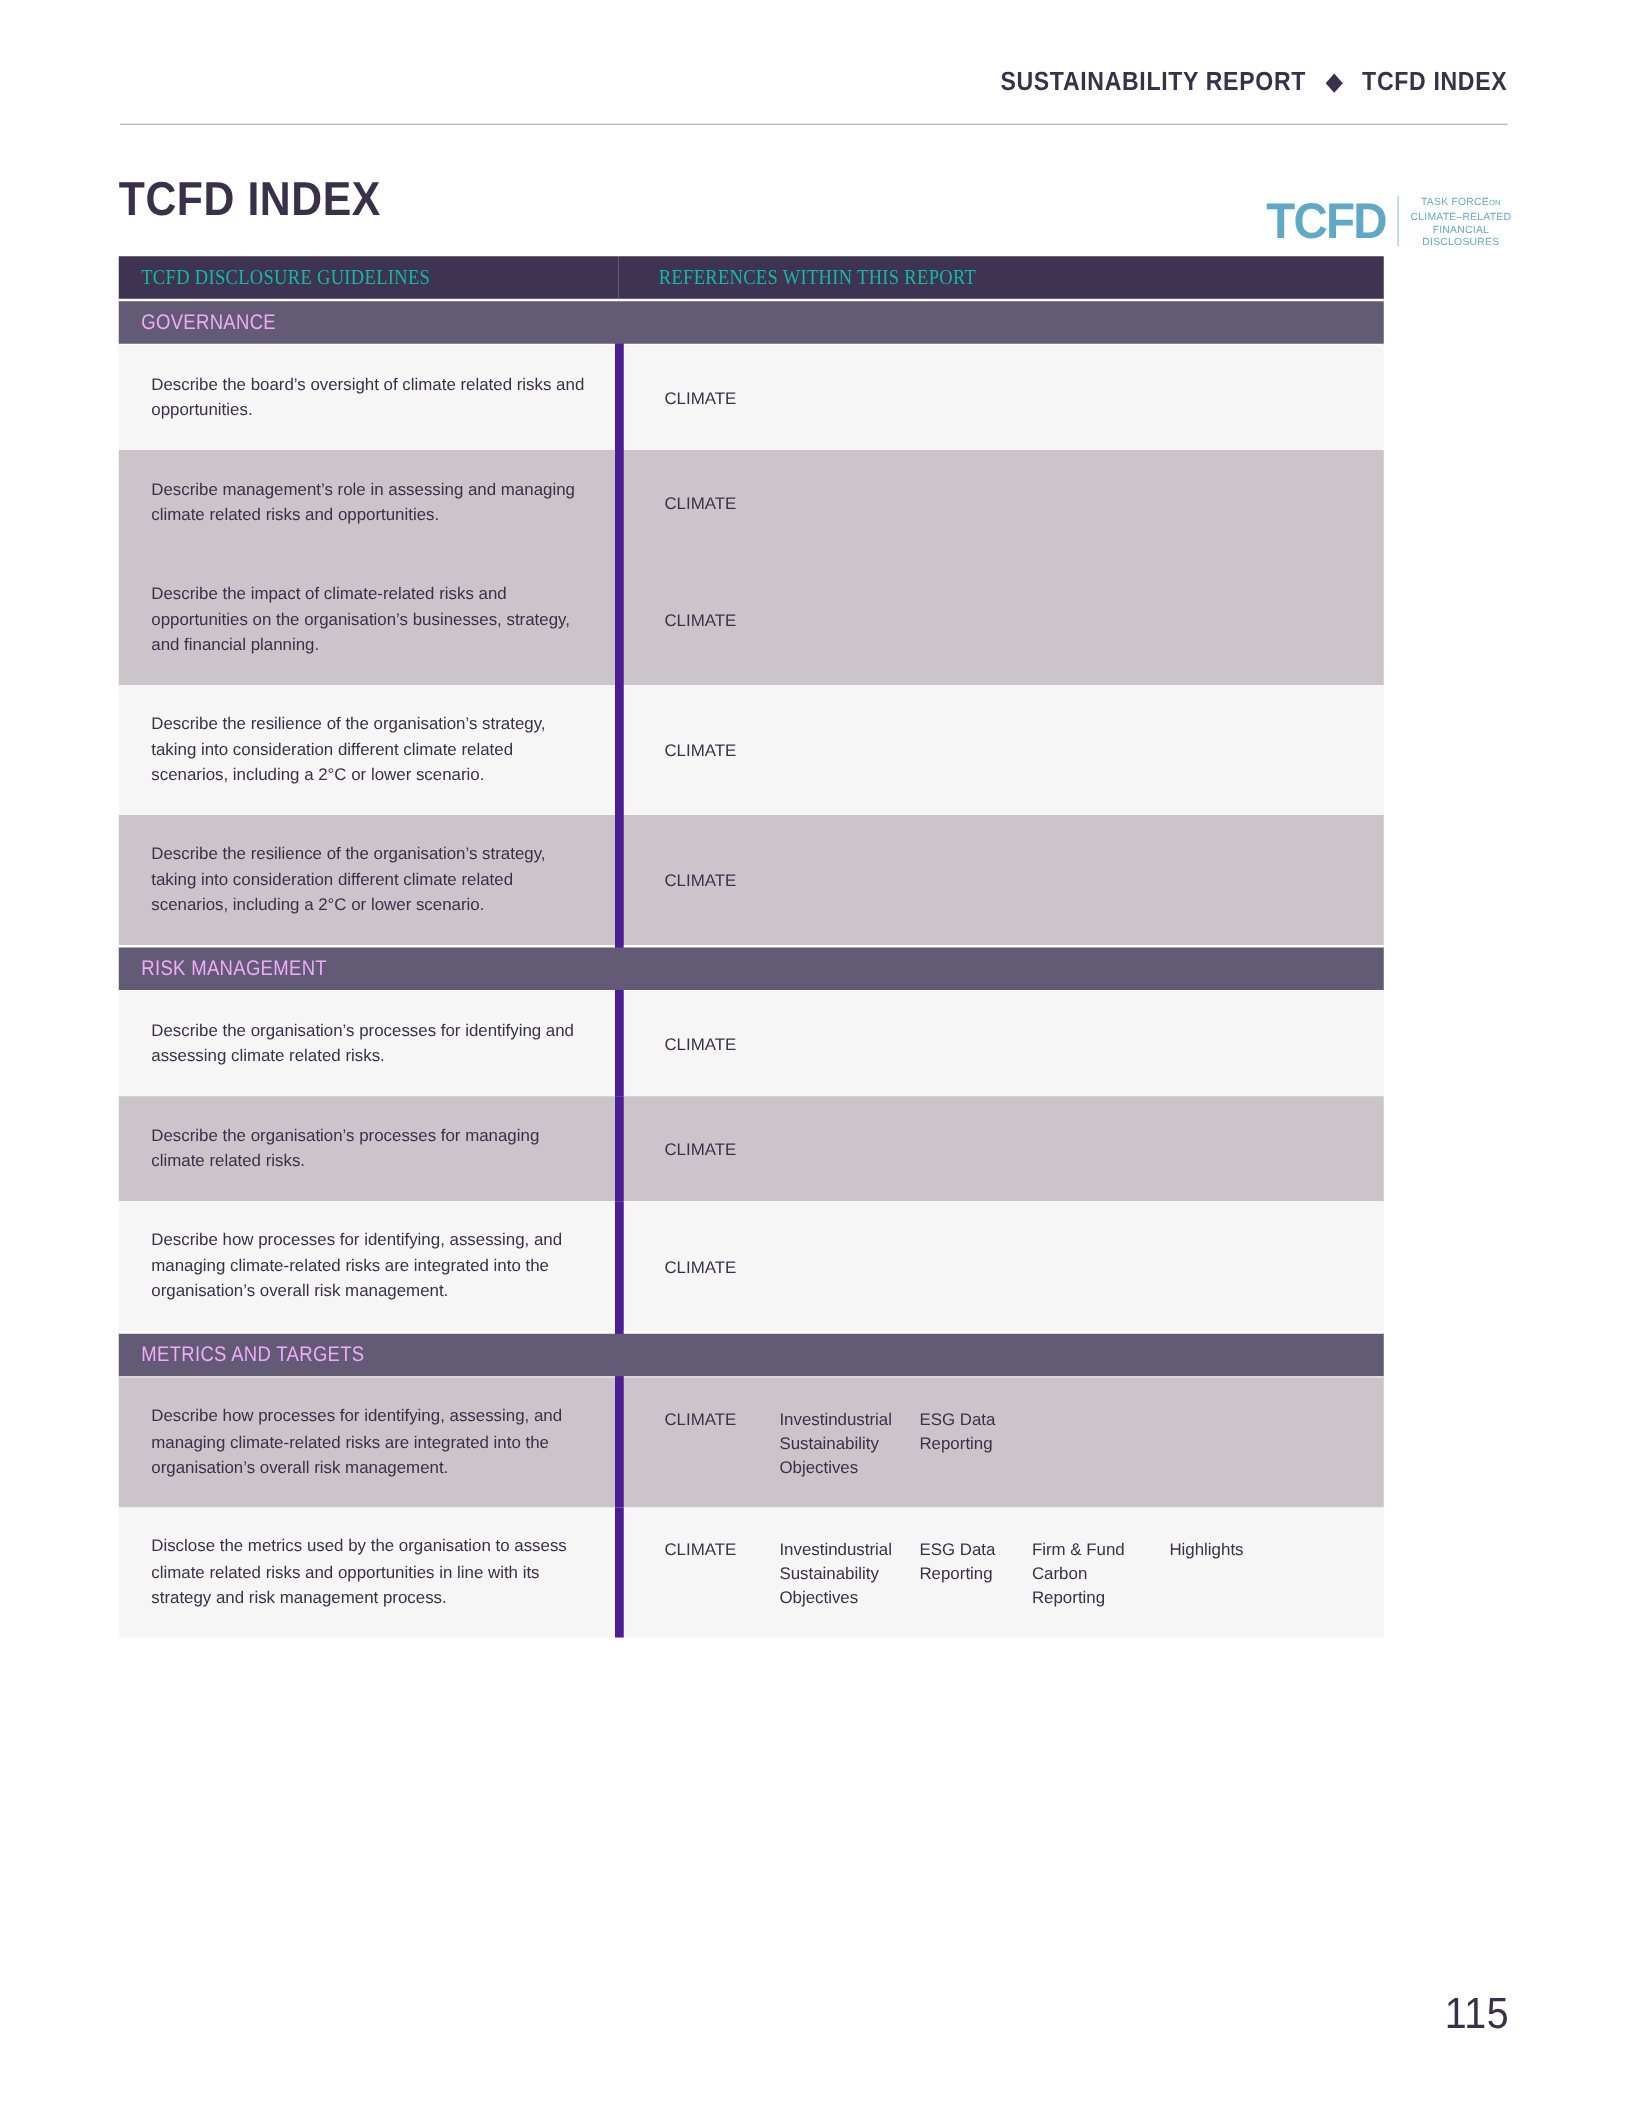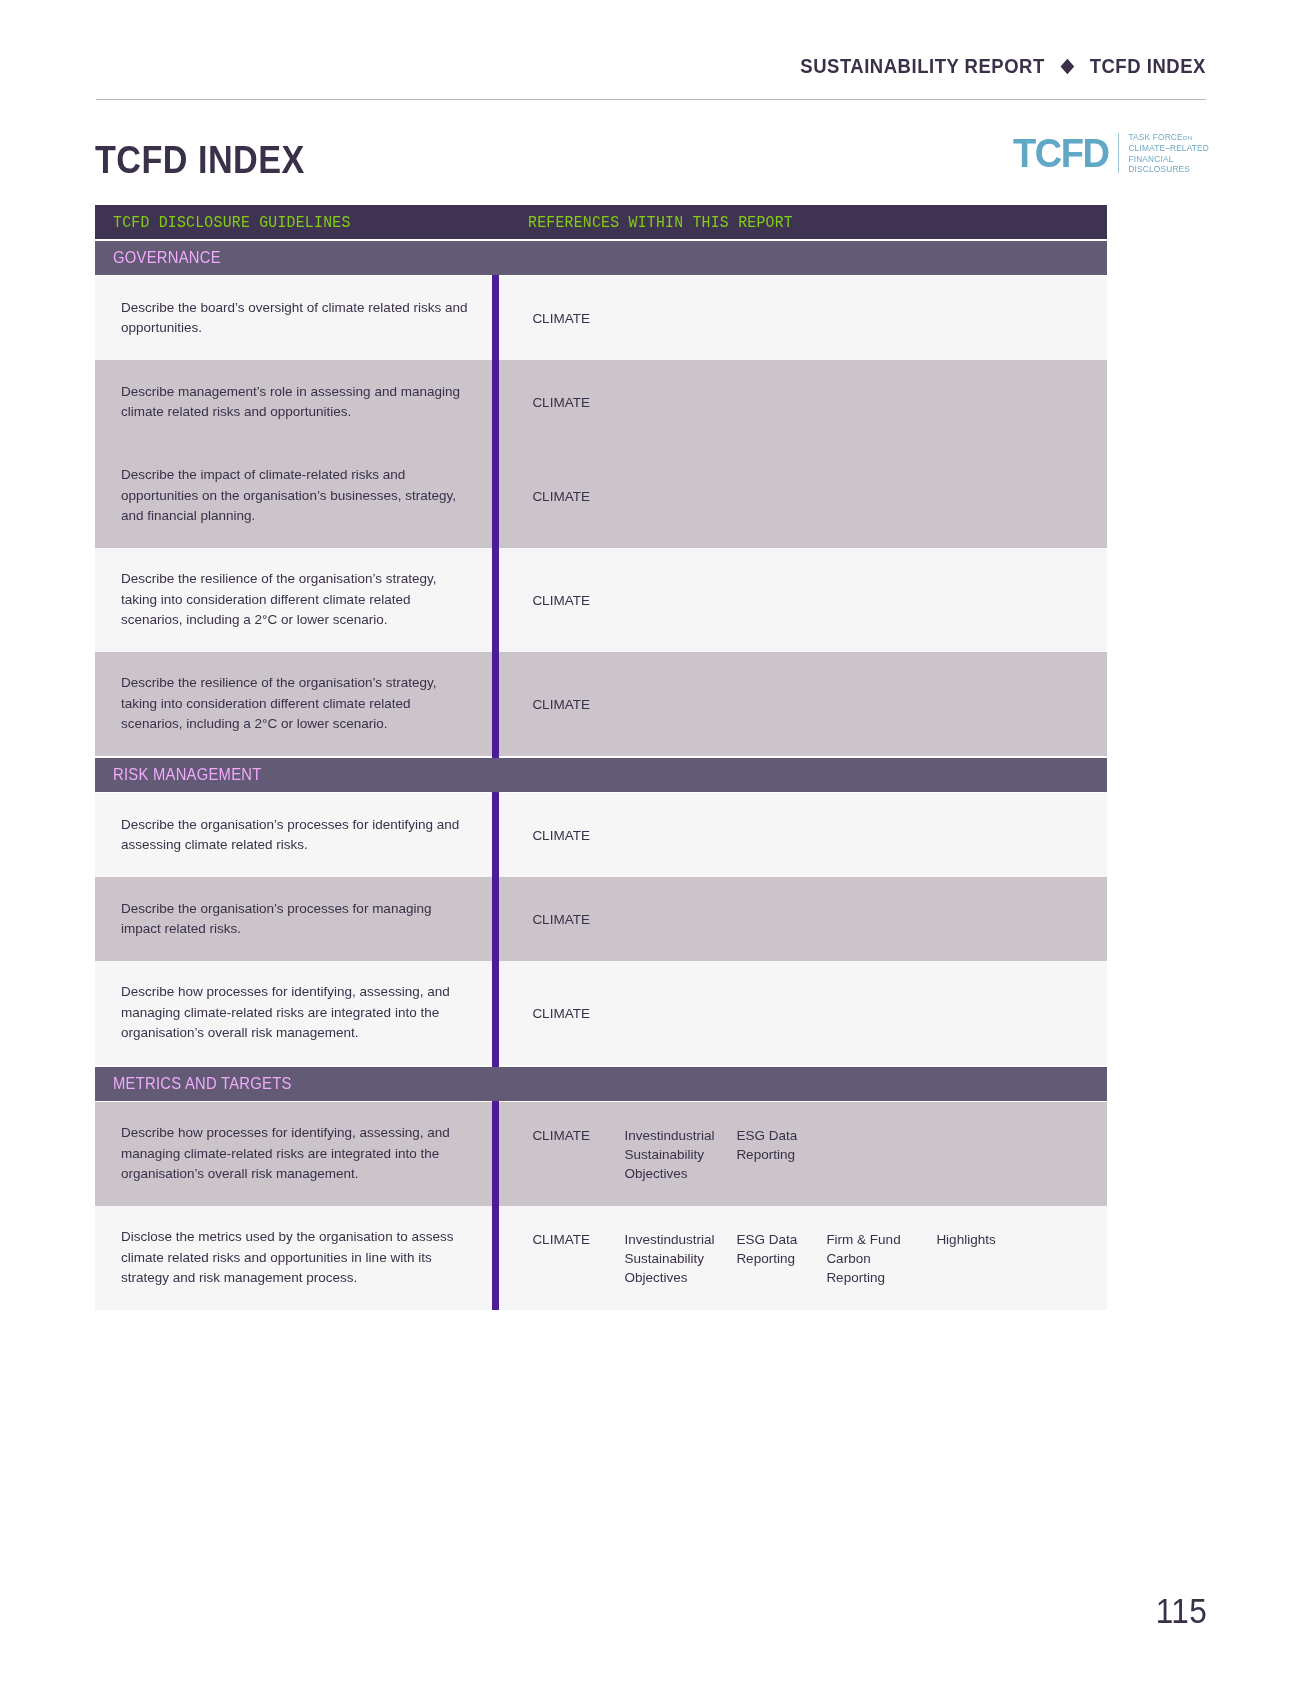--- a/index.html
+++ b/index.html
@@ -64,25 +64,26 @@
     color: #3a3049;
     transform: scaleX(0.9);
     transform-origin: left center;
     white-space: nowrap;
   }
 
   
   .tcfd-logo {
     position: absolute;
     right: 92px;
-    top: 132px;
+    top: 156px;
     display: flex;
     align-items: stretch;
     gap: 9px;
     height: 42px;
+    text-align: center;
   }
   .tcfd-logo-mark {
     font-family: "Liberation Sans", sans-serif;
     font-size: 40px;
     font-weight: bold;
     color: #5fa8c6;
     letter-spacing: -1.5px;
     line-height: 42px;
     transform: scaleX(0.95);
     transform-origin: right center;
@@ -109,25 +110,25 @@
     left: 95px;
     top: 205px;
     width: 1012px;
     border-collapse: collapse;
   }
   .tcfd-table .col-guideline { width: 421px; }
   .tcfd-table .col-reference { width: 591px; }
 
   .thead-row td {
     background: #3e3350;
-    color: #84cc16;
+    color: #14b8a6;
     height: 34px;
     padding: 0 0 0 18px;
     vertical-align: middle;
-    font-family: Liberation Mono, monospace;
+    font-family: Liberation Serif, serif;
     font-size: 17px;
     font-weight: normal;
     letter-spacing: 0.3px;
   }
   .thead-row td.col-reference {
     padding-left: 32px;
   }
   .thead-row td .hdr-txt {
     display: inline-block;
     transform: scaleX(0.87);
@@ -296,21 +297,21 @@
       </tr>
       <tr class="data-row light h-2line">
         <td class="col-guideline">Describe the organisation’s processes for identifying and assessing climate related risks.</td>
         <td class="col-reference">
           <div class="refs">
             <div class="ref">CLIMATE</div>
           </div>
         </td>
       </tr>
       <tr class="data-row dark h-2line">
-        <td class="col-guideline">Describe the organisation’s processes for managing impact related risks.</td>
+        <td class="col-guideline">Describe the organisation’s processes for managing climate related risks.</td>
         <td class="col-reference">
           <div class="refs">
             <div class="ref">CLIMATE</div>
           </div>
         </td>
       </tr>
       <tr class="data-row light h-3line">
         <td class="col-guideline">Describe how processes for identifying, assessing, and managing climate-related risks are integrated into the organisation’s overall risk management.</td>
         <td class="col-reference">
           <div class="refs">

